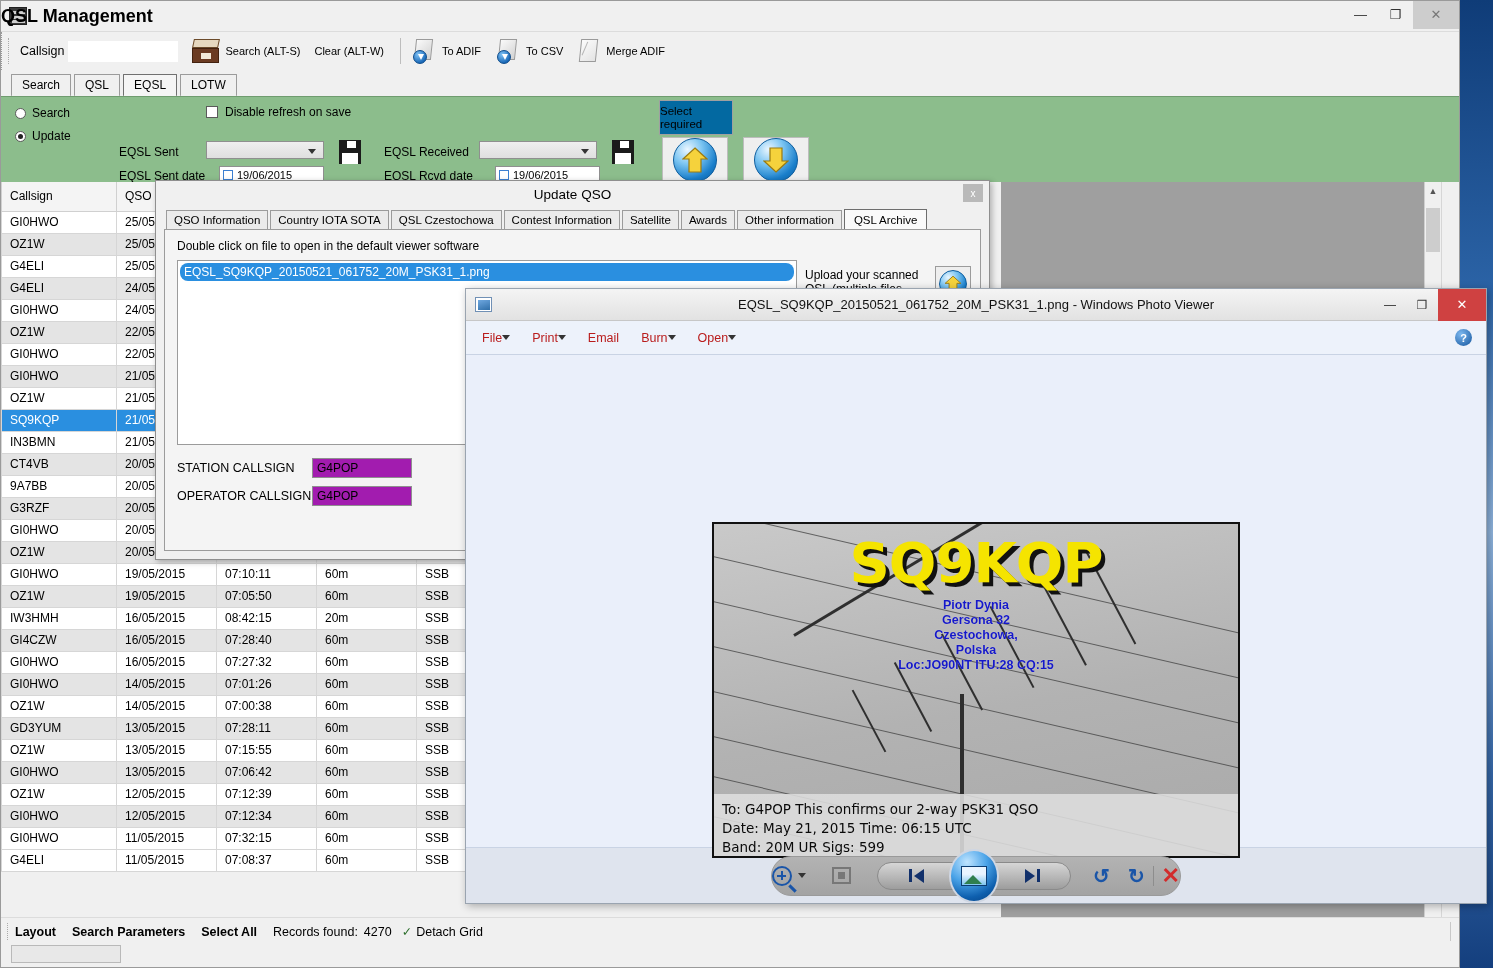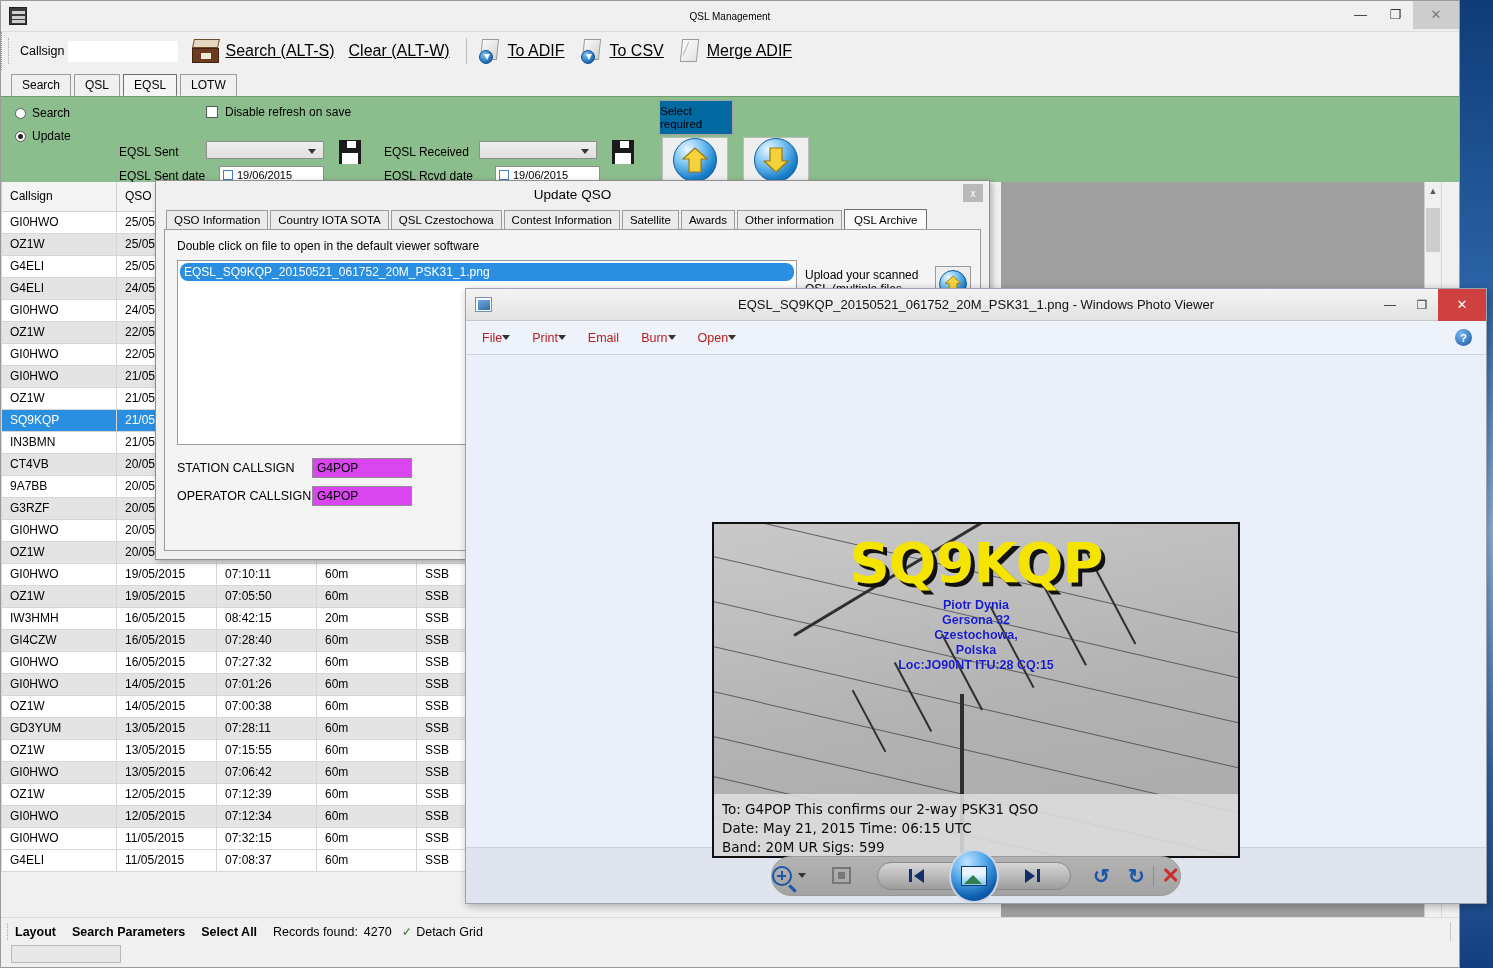--- a/index.html
+++ b/index.html
@@ -42,22 +42,22 @@
     background:#3b3b3b;
     border:1px solid #222;
     position:relative;
   }
   .titlebar .appicon::before{
     content:""; position:absolute; left:2px; top:3px; width:13px; height:3px;
     background:#cfcfcf;
     box-shadow:0 5px 0 #cfcfcf, 0 9px 0 #cfcfcf;
   }
   .titlebar .wtitle {
-    position:absolute; left:0; right:0; text-align:center;
-    font-size:10px; color:#000;
+    position:absolute; left:0; right:0; 
+    font-size:18px; color:#000;font-weight:bold;
   }
   .winbtns { margin-left:auto; display:flex; height:31px; }
   .winbtn {
     width:35px;height:28px;display:flex;align-items:center;justify-content:center;
     font-size:13px;color:#333;
   }
   .winbtn.close { width:46px; background:#cdcdcd; color:#777; }
 
   
   .toolbar {
@@ -68,21 +68,21 @@
   }
   .toolbar::before{
     content:""; position:absolute; left:6px; top:6px; bottom:6px; width:0;
     border-left:1px dotted #aaa;
   }
   .tb-label { font-size:12.5px; color:#000; margin-left:10px; }
   .callsign-input{
     width:110px;height:21px;background:#fff;border:1px solid #fff;margin-left:4px;
   }
   .tb-item{ display:flex;align-items:center;gap:5px;margin-left:14px; cursor:default;}
-  .tb-text{font-size:16px;text-decoration:underline;}
+  .tb-text{font-size:11px;}
   .sep{width:1px;height:26px;background:#bdbdbd;margin:0 10px 0 16px;}
 
   
   .ico-box{width:28px;height:24px;position:relative;}
   .ico-box .lid{position:absolute;left:1px;top:0;width:26px;height:9px;background:#e6d8bf;border:1px solid #6b4a2a;transform:skewX(-12deg);}
   .ico-box .body{position:absolute;left:0;bottom:0;width:27px;height:15px;background:#6b3b22;border:1px solid #43220f;}
   .ico-box .slot{position:absolute;left:9px;bottom:4px;width:10px;height:6px;background:#f3ead8;}
 
   
   .ico-page{width:26px;height:26px;position:relative;}
@@ -210,21 +210,21 @@
   }
   .filelist .row{
     background:#2a8fe0;color:#fff;font-size:12px;padding:2px 4px;margin:2px;border-radius:8px;
   }
   .upload-note{position:absolute;left:640px;top:38px;width:120px;font-size:12px;line-height:14px;}
   .upload-btn{position:absolute;left:770px;top:36px;width:36px;height:36px;background:#eee;border:1px solid #9b9b9b;display:flex;align-items:center;justify-content:center;}
   .upload-btn .orb{width:28px;height:28px;}
   .callsign-block{position:absolute;left:12px;top:228px;}
   .cs-row{display:flex;align-items:center;margin-bottom:8px;}
   .cs-lab{width:135px;font-size:12.5px;}
-  .cs-in{width:100px;height:20px;background:#d946ef;border:1px solid #8f8f8f;font-size:12px;padding:1px 4px;display:flex;align-items:center;}
+  .cs-in{width:100px;height:20px;background:#a21caf;border:1px solid #8f8f8f;font-size:12px;padding:1px 4px;display:flex;align-items:center;}
 
   
   #photoviewer{
     position:absolute;left:465px;top:288px;width:1022px;height:616px;
     border:1px solid #9aa4b0;background:#eaefFA;display:flex;flex-direction:column;
     box-shadow:2px 2px 8px rgba(0,0,0,.3);
   }
   #photoviewer .pvtitle{
     height:32px;background:linear-gradient(180deg,#f4f4f4,#e2e2e2);
     display:flex;align-items:center;position:relative;border-bottom:1px solid #c7c7c7;

